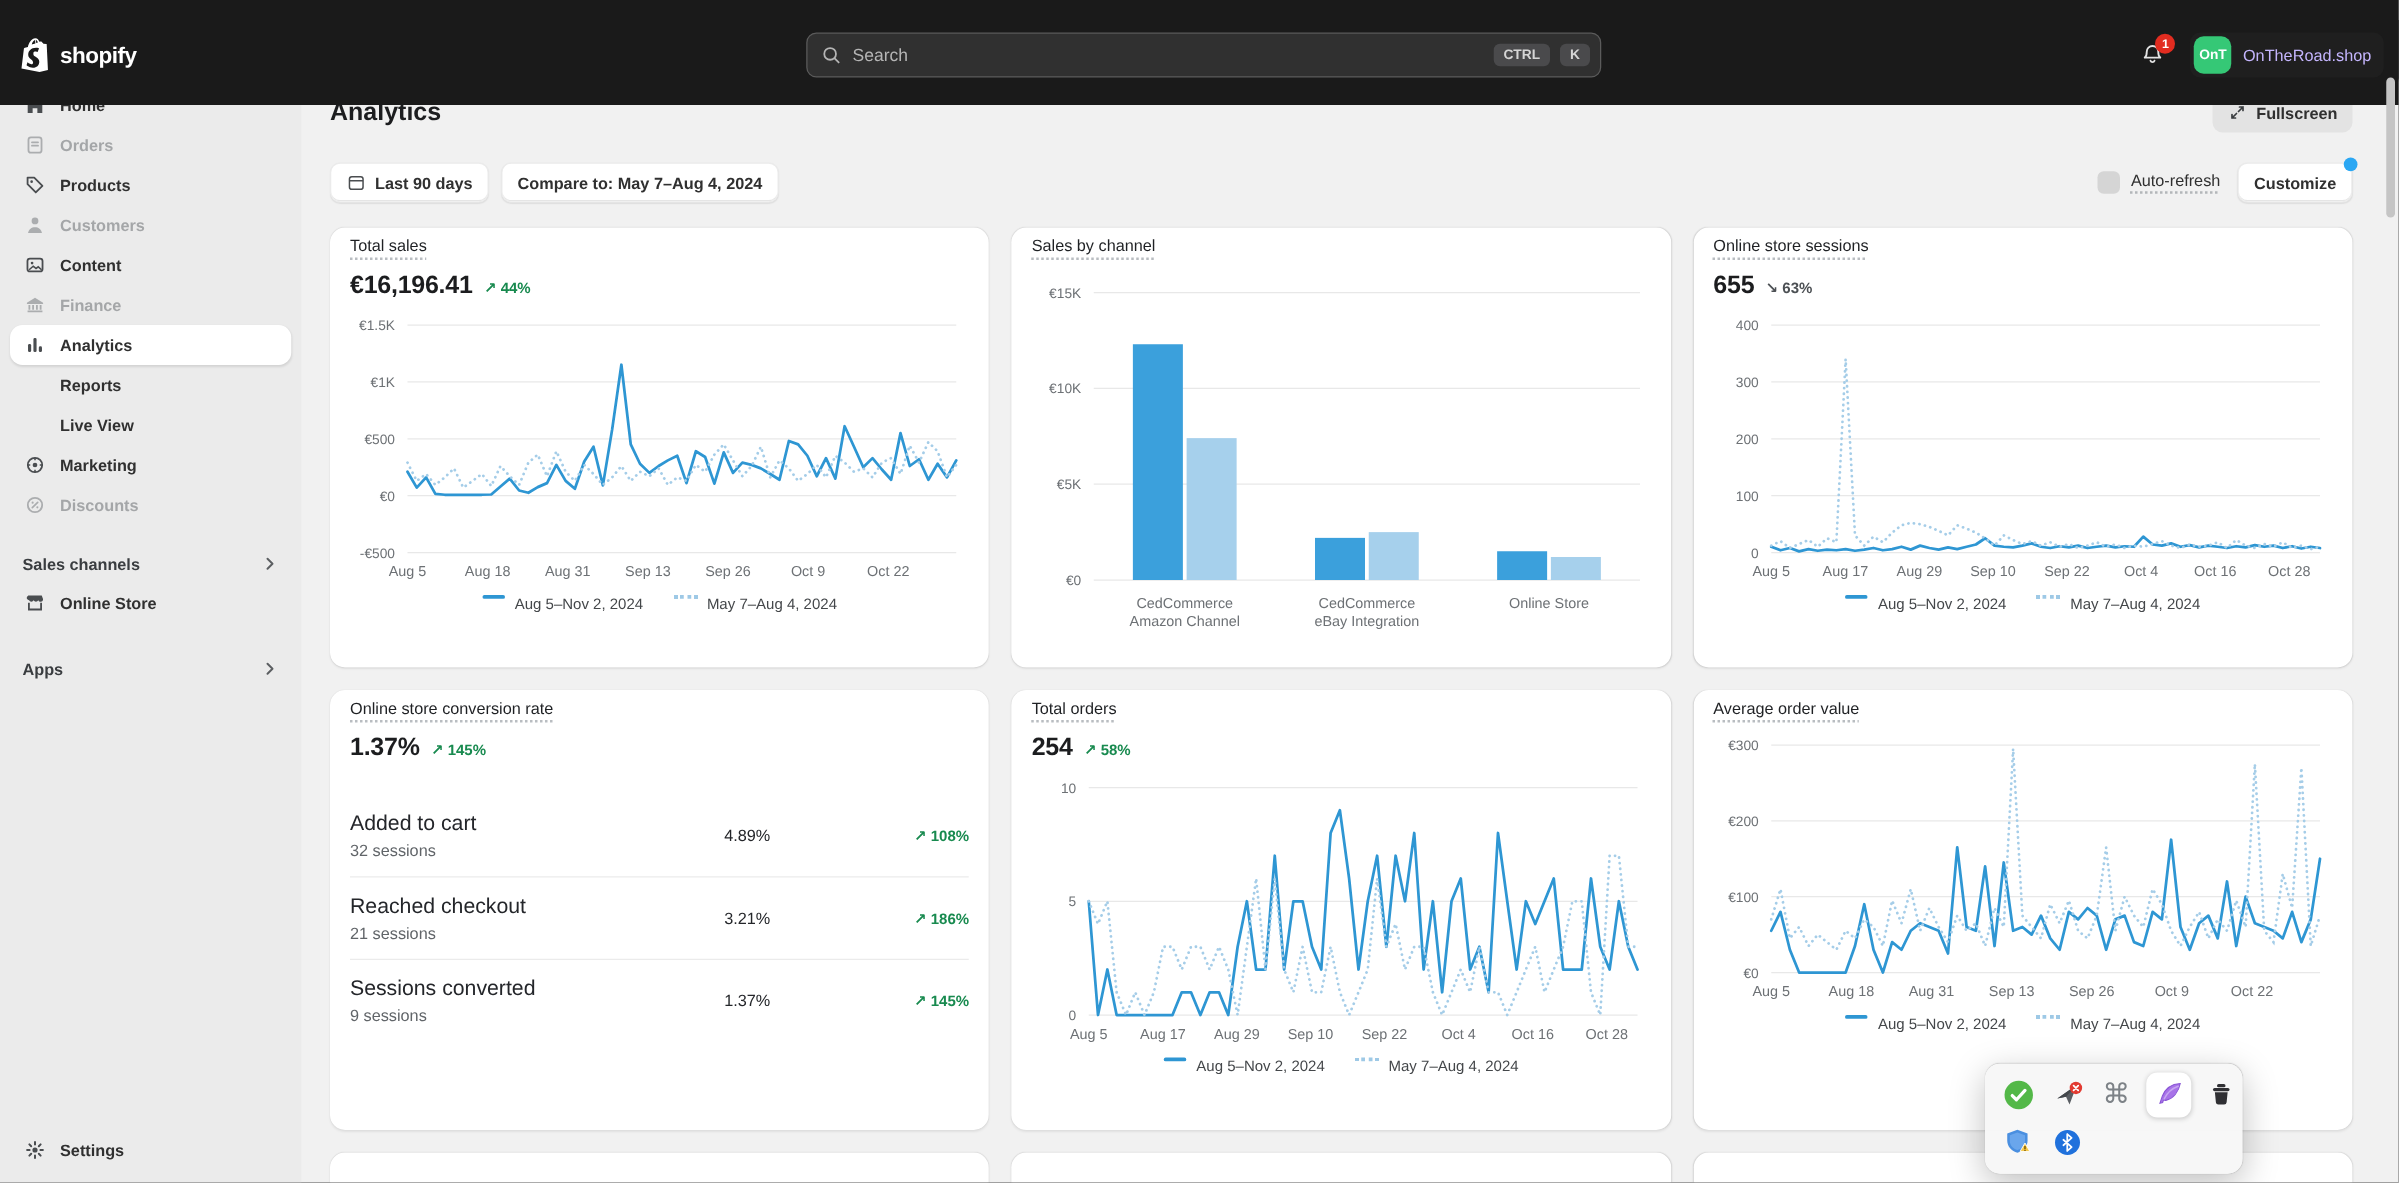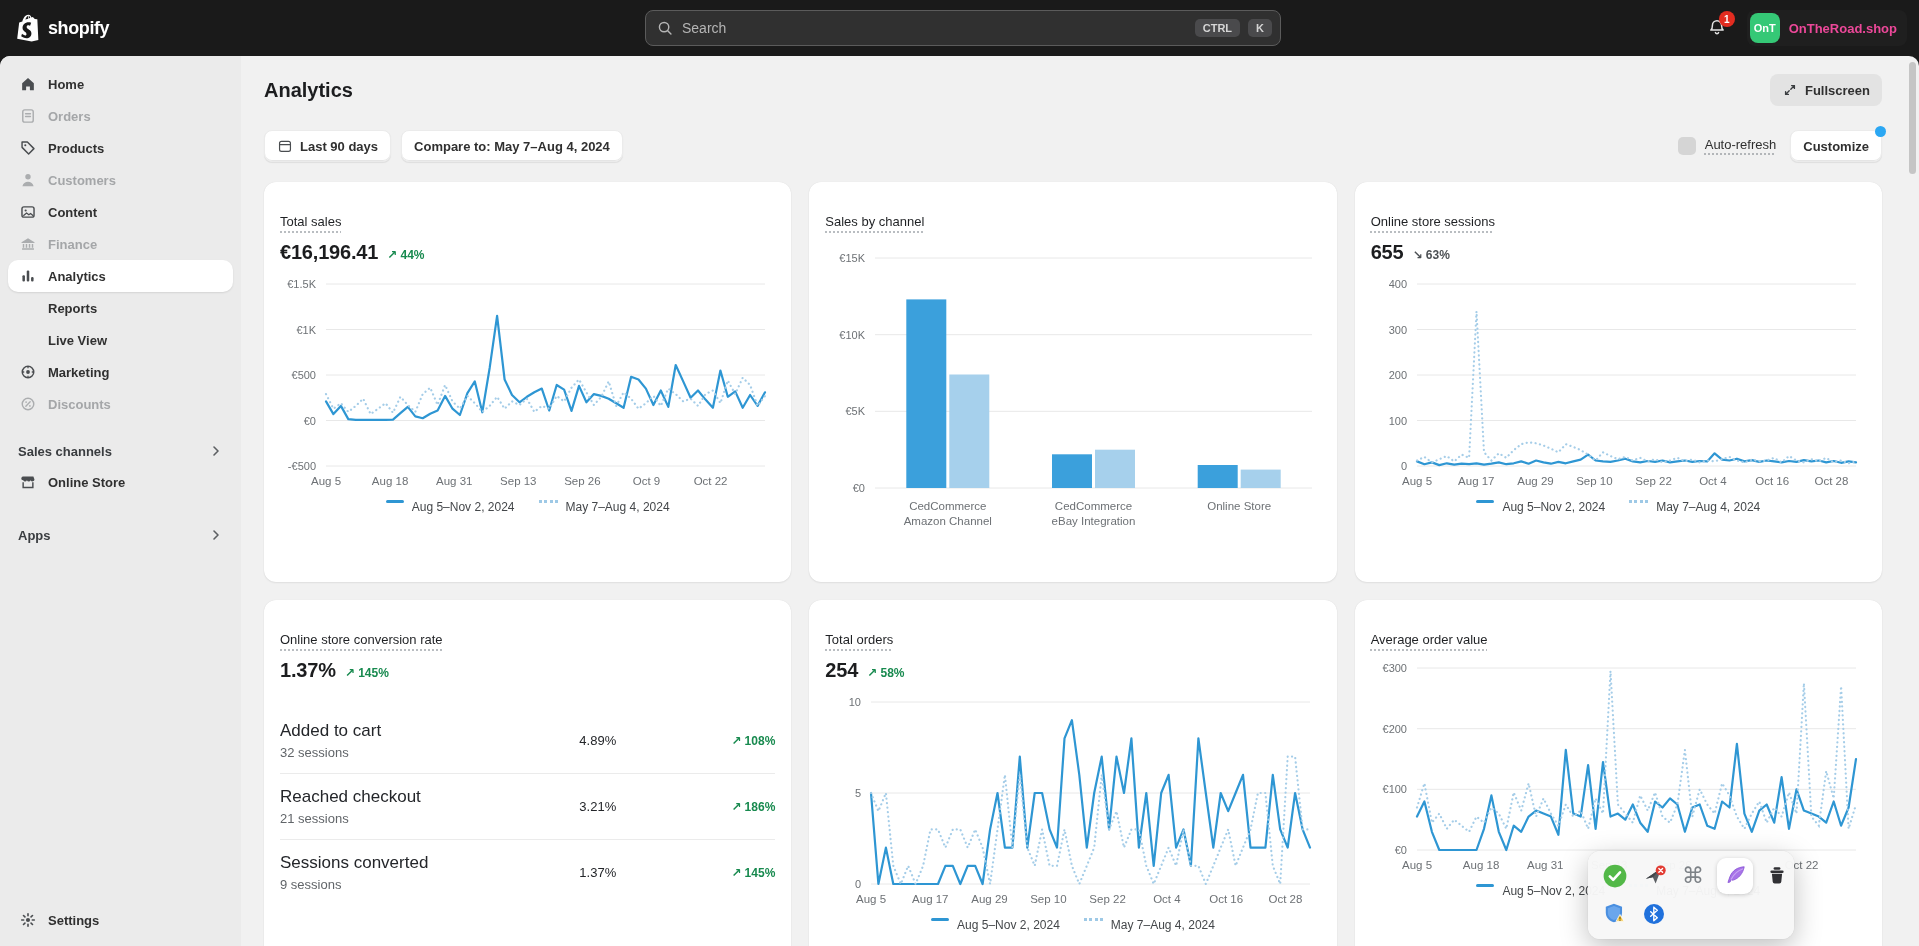--- a/index.html
+++ b/index.html
@@ -1,34 +1,34 @@
 <!DOCTYPE html>
 <html><head>
 <meta charset="utf-8">
 <style>
 *{margin:0;padding:0;box-sizing:border-box}
 body{width:1919px;height:946px;overflow:hidden;position:relative;background:#1a1a1a;
   font-family:"Liberation Sans","DejaVu Sans",sans-serif;color:#212121;-webkit-font-smoothing:antialiased}
 svg{display:block}
 
-.topbar{position:absolute;top:0;left:0;right:0;height:56px;background:#1a1a1a;z-index:60}
+.topbar{position:absolute;top:16px;left:0;right:0;height:68px;background:#1a1a1a;z-index:60}
 .logo{position:absolute;left:16px;top:0;height:56px;display:flex;align-items:center;gap:7px;cursor:pointer}
 .wordmark{color:#fff;font-size:18px;font-weight:800;letter-spacing:-.4px}
 .searchbox{position:absolute;left:645px;top:10px;width:636px;height:36px;background:#303030;
   border:1px solid #5b5b5b;border-radius:8px;display:flex;align-items:center;padding:0 8px 0 10px;gap:8px;cursor:text}
 .search-text{color:#b5b5b5;font-size:14px;flex:1}
 .kbd{background:#4a4a4c;color:#d5d5d5;font-size:11px;font-weight:700;padding:3px 8px;border-radius:5px}
 .topbar-right{position:absolute;right:12px;top:0;height:56px;display:flex;align-items:center;gap:12px}
 .bell-wrap{position:relative;width:36px;height:36px;display:flex;align-items:center;justify-content:center;border-radius:8px;cursor:pointer}
 .badge{position:absolute;top:1px;right:0;background:#e22c20;color:#fff;font-size:10px;font-weight:700;
   min-width:16px;height:16px;border-radius:9px;display:flex;align-items:center;justify-content:center;padding:0 4px}
 .store-pill{display:flex;align-items:center;gap:9px;padding:3px 10px 3px 3px;border-radius:8px;background:#1f1f1f;cursor:pointer}
 .avatar{width:30px;height:30px;border-radius:8px;background:#35c876;color:#fff;font-size:11px;font-weight:700;
   display:flex;align-items:center;justify-content:center}
-.store-name{color:#ec4899;font-size:13px;font-weight:700}
+.store-name{color:#c4b5fd;font-size:13px;font-weight:400}
 
 .workspace{position:absolute;left:0;right:0;top:56px;bottom:0;background:#f1f1f1;border-radius:10px 10px 0 0;overflow:hidden}
 
 .sidebar{position:absolute;left:0;top:0;bottom:0;width:241px;background:#ebebeb;padding:12px 8px}
 .nav-item{display:flex;align-items:center;gap:10px;height:32px;padding:0 10px;border-radius:10px;
   font-size:13px;font-weight:600;color:#303030;cursor:pointer}
 .nav-item .nicon{width:20px;height:20px;color:#4a4d50;display:flex;align-items:center;justify-content:center;flex:none}
 .nav-item.disabled{color:#a4a6a8;cursor:default}
 .nav-item.disabled .nicon{color:#abadaf}
 .nav-item.active{background:#fff;box-shadow:0 1px 2px rgba(0,0,0,.10)}
@@ -48,21 +48,21 @@
 .filter-row{display:flex;justify-content:space-between;align-items:center;margin-bottom:20px}
 .filter-left{display:flex;gap:10px}
 .filter-right{display:flex;align-items:center;gap:14px}
 .auto-wrap{display:flex;gap:9px;cursor:pointer}
 .checkbox{width:18px;height:18px;border-radius:5px;background:#d5d5d5}
 .auto-label{font-size:13px;color:#303030;text-decoration:underline dotted #b3b6b9 2px;text-underline-offset:4px}
 .customize-wrap{position:relative}
 .blue-dot{position:absolute;top:-4px;right:-4px;width:11px;height:11px;border-radius:50%;background:#2ba7f3}
 
 .grid{display:grid;grid-template-columns:repeat(3,1fr);gap:18px}
-.card{background:#fff;border-radius:12px;height:400px;padding:30px 16px;overflow:hidden;
+.card{background:#fff;border-radius:12px;height:352px;padding:6px 16px;overflow:hidden;
   box-shadow:0 1px 2px rgba(0,0,0,.07),0 0 1px rgba(0,0,0,.10)}
 .card-title{font-size:13px;color:#1f2124;display:inline-block;cursor:help;
   text-decoration:underline dotted #b9bdc1 2px;text-underline-offset:5px}
 .value-row{display:flex;align-items:baseline;gap:9px;margin-top:11px}
 .value{font-size:20px;font-weight:700;color:#1c1d1f;letter-spacing:-.2px}
 .trend{font-size:12px;font-weight:700}
 .trend.up{color:#188a4f}
 .trend.down{color:#4c5054}
 .chartbox{margin-top:12px}
 .legend{display:flex;justify-content:center;align-items:center;gap:24px;margin-top:8px;font-size:12px;color:#44474a}

